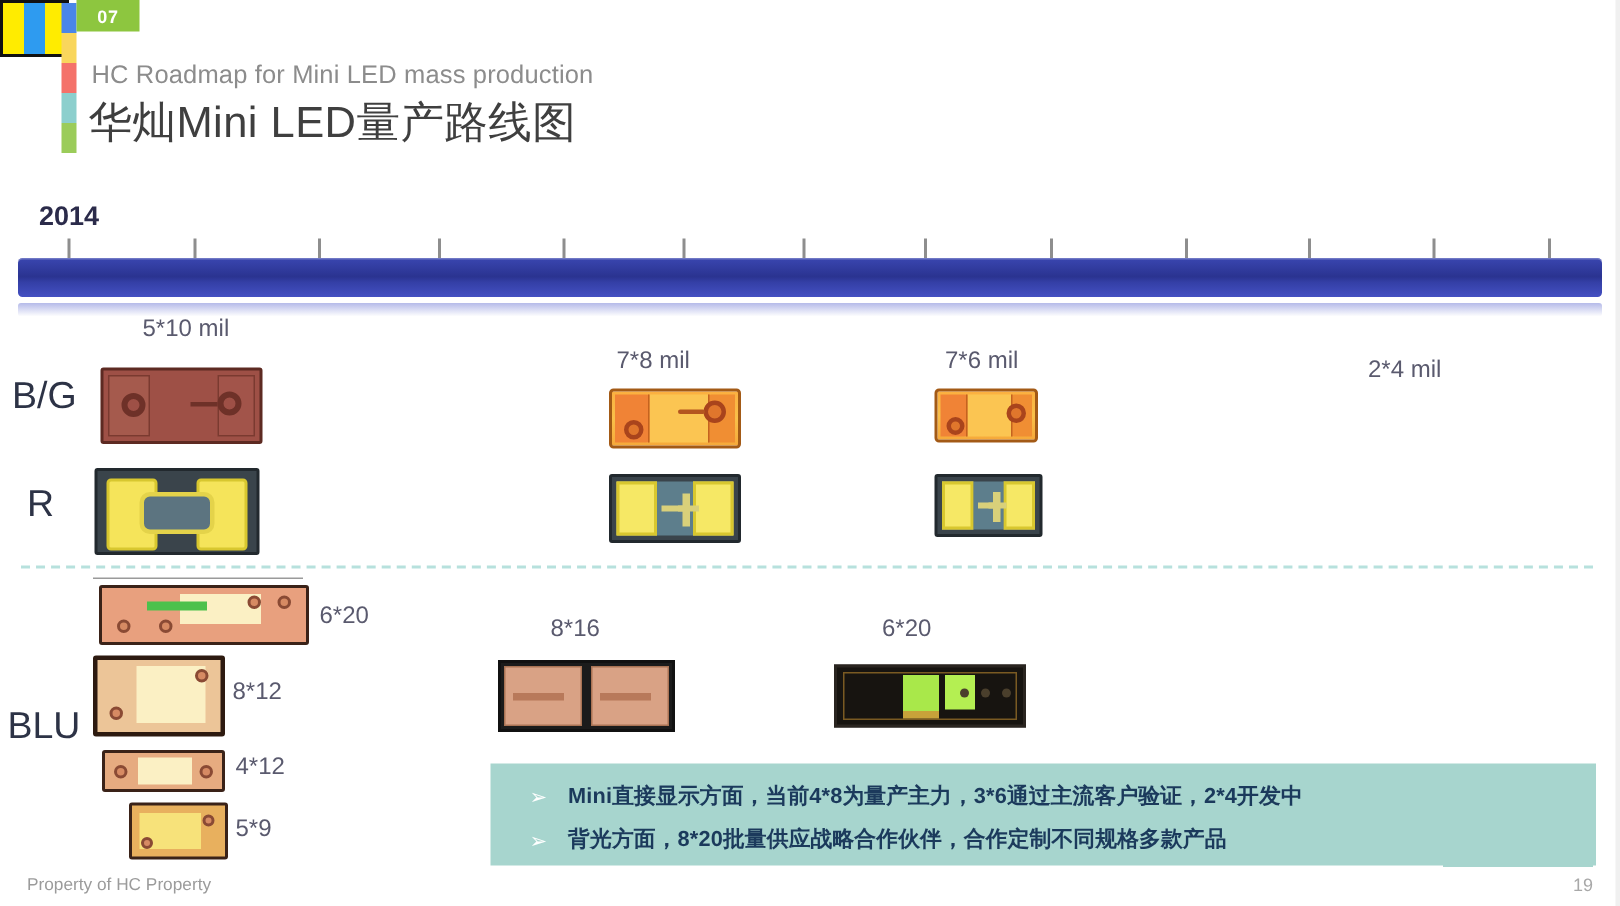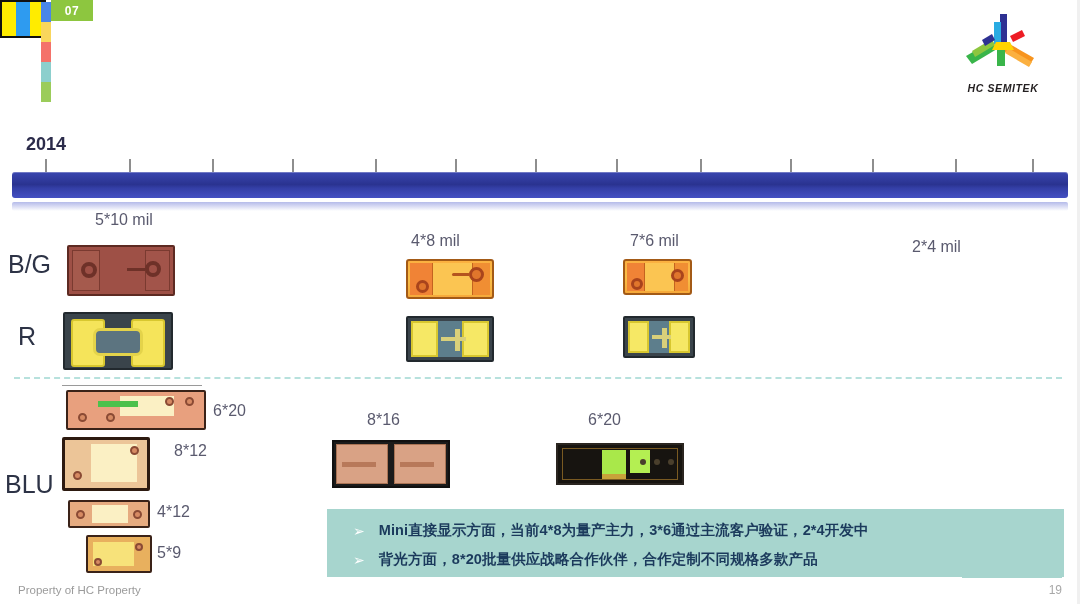--- a/index.html
+++ b/index.html
@@ -166,43 +166,23 @@
 <div class="slide">
 
   <div class="hdr-colorbar">
     <i style="background:#4a86e8"></i>
     <i style="background:#f9d65c"></i>
     <i style="background:#f4726a"></i>
     <i style="background:#8ccfcd"></i>
     <i style="background:#9bcc5a"></i>
   </div>
   <div class="badge-03">07</div>
-
-  <div class="logo-wrap">
-    <svg width="110" height="70" viewBox="0 0 110 70">
-
-      <polygon points="52,6 59,6 59,34 52,34" fill="#2e3192"></polygon>
-      <polygon points="46,14 53,14 53,36 46,36" fill="#29abe2"></polygon>
-
-      <polygon points="62,28 74,22 77,28 65,34" fill="#ed1c24"></polygon>
-
-      <polygon points="18,48 44,33 49,41 24,56" fill="#39b54a"></polygon>
-      <polygon points="24,43 44,31 47,37 27,49" fill="#8dc63f"></polygon>
-
-      <polygon points="34,32 44,26 47,32 37,38" fill="#2e3192"></polygon>
-
-      <polygon points="58,34 86,50 81,58 54,42" fill="#f7941e"></polygon>
-      <polygon points="60,40 84,54 81,59 57,45" fill="#fbb040"></polygon>
-
-      <polygon points="48,34 62,34 66,42 44,42" fill="#ffd400"></polygon>
-
-      <polygon points="49,42 57,42 57,58 49,58" fill="#39b54a"></polygon>
-    </svg>
-    <div class="logo-text">HC SEMITEK</div>
-  </div>
+  <div class="hdr-sub">HC Roadmap for Mini LED mass production</div>
+  <div class="hdr-title">华灿Mini LED量产路线图</div>
+
 
   <div class="year-label">2014</div>
   <div class="ticks">
     <i style="left:45px"></i>
       <i style="left:129px"></i>
       <i style="left:212px"></i>
     <i style="left:292px"></i>
       <i style="left:375px"></i>
       <i style="left:455px"></i>
     <i style="left:535px"></i>
@@ -214,21 +194,21 @@
     <i style="left:1032px"></i>
   </div>
   <div class="tl-bar"></div>
   <div class="tl-reflect"></div>
 
   <div class="rowlabel" style="left:8px; top:250px;">B/G</div>
   <div class="rowlabel" style="left:18px; top:322px;">R</div>
   <div class="rowlabel" style="left:5px;  top:470px;">BLU</div>
 
   <div class="sizecap" style="left:95px; top:211px;">5*10 mil</div>
-  <div class="sizecap" style="left:411px; top:232px;">4*8 mil</div>
+  <div class="sizecap" style="left:411px; top:232px;">7*8 mil</div>
   <div class="sizecap" style="left:630px; top:232px;">7*6 mil</div>
   <div class="sizecap" style="left:912px; top:238px;">2*4 mil</div>
 
   <div class="chip bg510" style="left:67px; top:245px; width:108px; height:51px;">
     <div class="seg-l"></div>
       <div class="seg-r"></div>
     <div class="pad" style="left:12px; top:15px; width:16px; height:16px;"></div>
     <div class="pad" style="right:12px; top:14px; width:16px; height:16px;"></div>
     <div style="position:absolute; right:28px; top:21px; width:18px; height:3px; background:#6e3128;"></div>
   </div>
@@ -291,21 +271,21 @@
     <div class="dot" style="right:30px; top:5px; width:9px; height:9px;"></div>
     <div class="dot" style="right:10px; top:5px; width:9px; height:9px;"></div>
   </div>
   <div class="sizecap" style="left:213px; top:402px;">6*20</div>
 
   <div class="chip blu" style="left:62px; top:437px; width:88px; height:54px; background:#ecc598; border:3px solid #2d1a10;">
     <div class="pale" style="left:26px; top:4px; right:10px; bottom:6px;"></div>
     <div class="dot" style="right:8px; top:6px; width:9px; height:9px;"></div>
     <div class="dot" style="left:8px; bottom:8px; width:9px; height:9px;"></div>
   </div>
-  <div class="sizecap" style="left:155px; top:442px;margin-left:19px;">8*12</div>
+  <div class="sizecap" style="left:155px; top:453px;">8*12</div>
 
   <div class="chip blu" style="left:68px; top:500px; width:82px; height:28px; background:#e6ab80;">
     <div class="pale" style="left:22px; top:3px; right:20px; bottom:3px;"></div>
     <div class="dot" style="left:6px; top:8px; width:9px; height:9px;"></div>
     <div class="dot" style="right:6px; top:8px; width:9px; height:9px;"></div>
   </div>
   <div class="sizecap" style="left:157px; top:503px;">4*12</div>
 
   <div class="chip blu" style="left:86px; top:535px; width:66px; height:38px; background:#e8b05e;">
     <div class="pale" style="left:5px; top:5px; right:16px; bottom:5px; background:#f7e27a;"></div>

